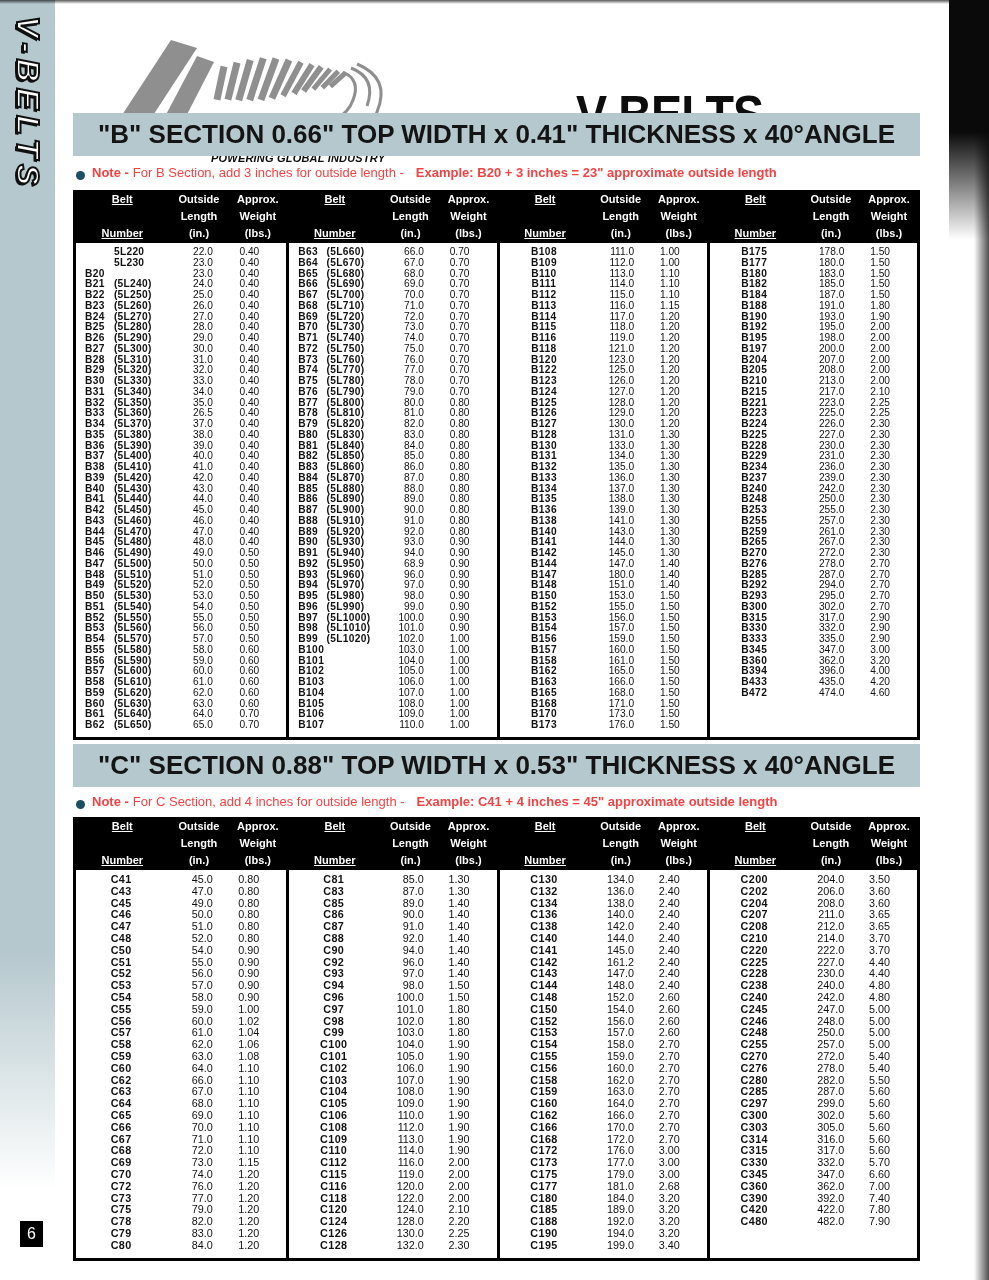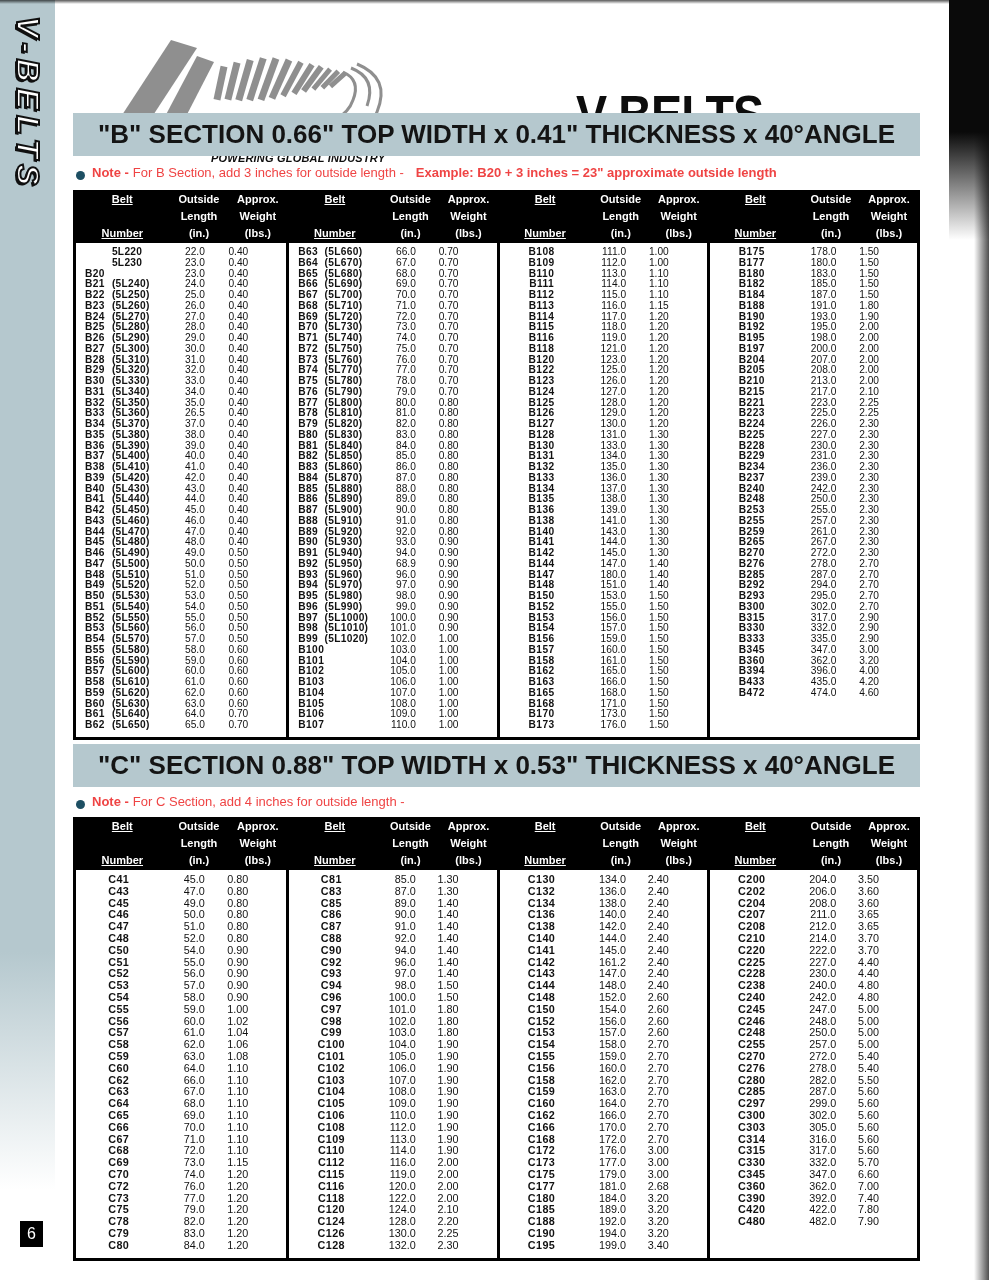--- a/index.html
+++ b/index.html
@@ -50,21 +50,21 @@
   .table-b{top:190px;}
   .table-c{top:817px;}
   .tgroup{border-left:3px solid #000;min-width:0;}
   .tgroup:first-child{border-left:none;}
   .thead{background:#000;color:#fff;display:flex;height:50px;}
   .th{display:flex;flex-direction:column;justify-content:space-between;align-items:center;
     font-weight:bold;font-size:11px;line-height:12.5px;padding-bottom:4px;box-sizing:border-box;}
   .th-belt{width:44%;text-decoration:underline;}
   .th-length{width:29%;}
   .th-weight{width:27%;}
-  .tbody{padding:4px 16px 6px 0;border-radius:7px;}
+  .tbody{padding:4px 5px 6px 0;border-radius:7px;}
   .trow{display:flex;align-items:center;}
   .table-b .trow{height:10.75px;font-size:10.2px;line-height:10.75px;}
   .table-c .trow{height:11.8px;font-size:10.8px;line-height:11.8px;}
   .c-belt{width:44%;display:flex;box-sizing:border-box;}
   .c-belt .bp{font-weight:bold;padding-left:9px;width:42%;box-sizing:border-box;letter-spacing:.4px;}
   .c-belt .bs{font-weight:bold;letter-spacing:.3px;}
   .c-belt.center{display:block;text-align:center;font-weight:bold;letter-spacing:.4px;}
   .c-len{width:29%;text-align:right;padding-right:13px;box-sizing:border-box;}
   .c-wt{width:27%;text-align:right;padding-right:22px;box-sizing:border-box;}
 </style>
@@ -1353,20 +1353,21 @@
     </div>
   </div>
 
   <div class="banner banner-c">
     <span>"C" SECTION 0.88" TOP WIDTH x 0.53" THICKNESS x 40°ANGLE</span>
   </div>
   <div class="note note-c">
     <span class="bullet"></span>
     <b>Note -</b>
     <span>For C Section, add 4 inches for outside length -</span>
+    <span class="ex">Example: C41 + 4 inches = 45" approximate outside length</span>
   </div>
   <div class="vtable table-c">
     <div class="tgroup">
       <div class="thead">
           <div class="th th-belt">
             <div>Belt</div>
             <div>Number</div>
           </div>
           <div class="th th-length">
             <div>Outside</div>

